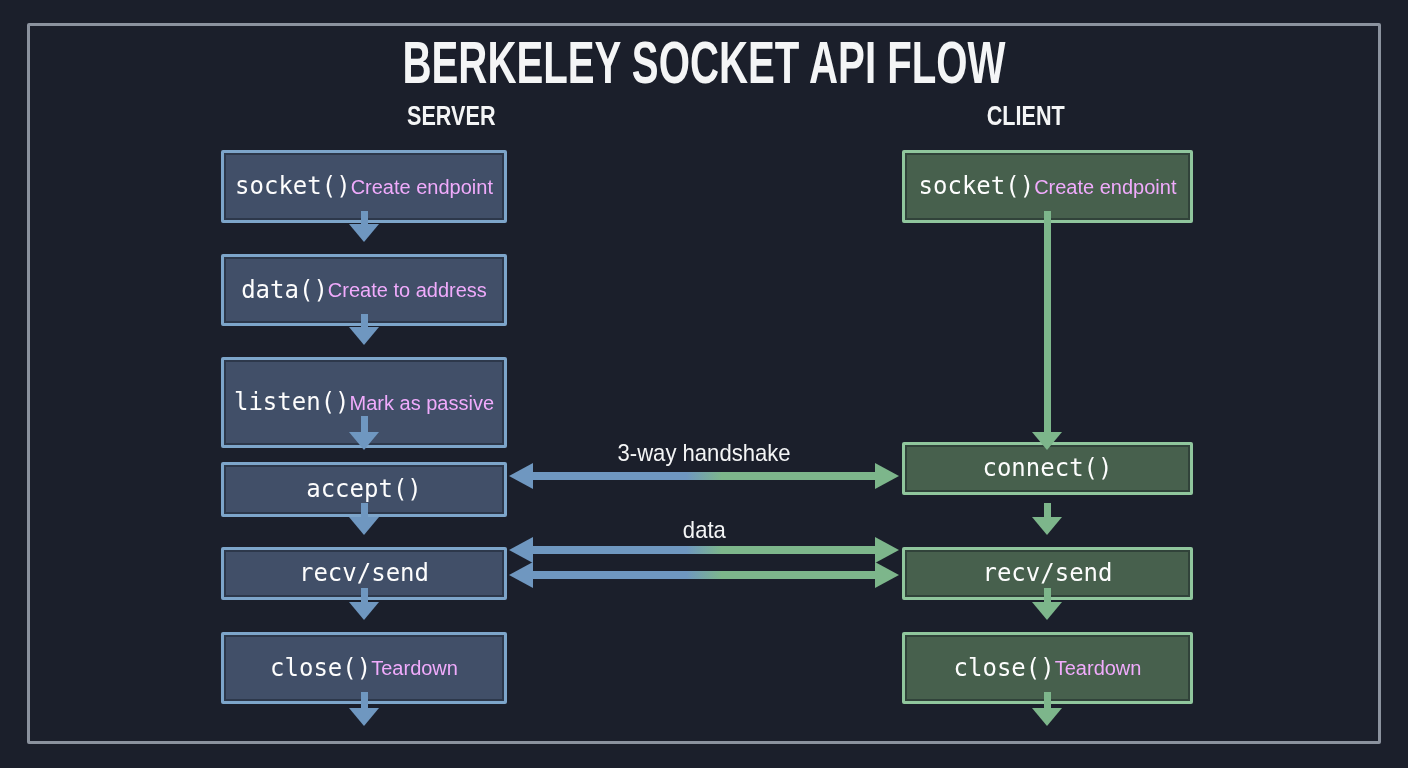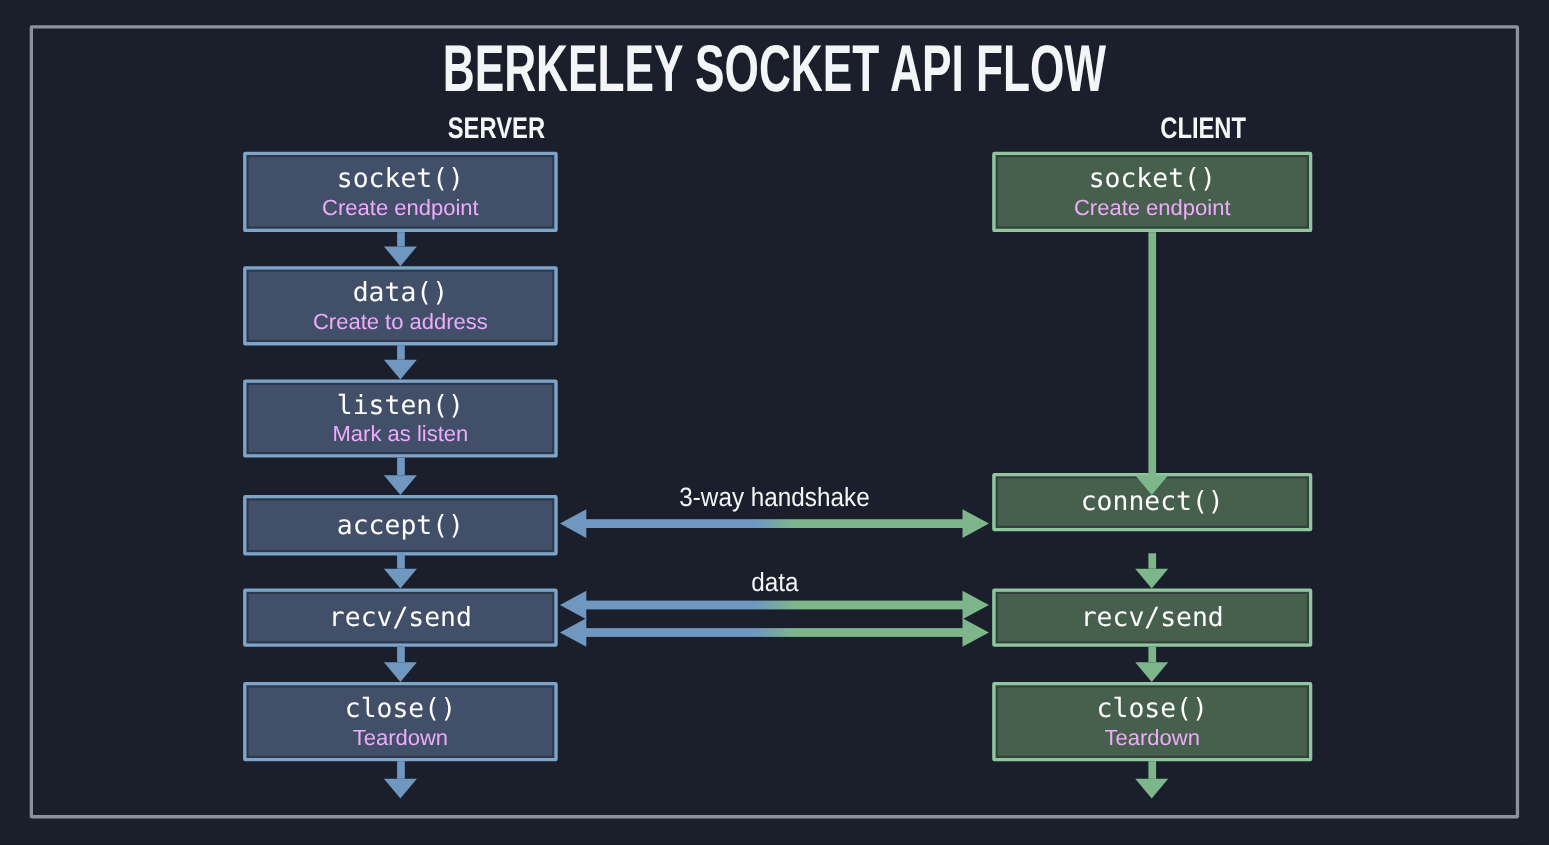--- a/index.html
+++ b/index.html
@@ -18,33 +18,34 @@
     position:absolute;left:0;top:30px;width:100%;text-align:center;
     font-size:60px;font-weight:bold;line-height:66px;white-space:nowrap;
   }
   .title .squeeze{display:inline-block;transform:scaleX(.67);transform-origin:center;}
   .col-heading{
     position:absolute;top:101px;width:286px;text-align:center;
     font-size:27px;font-weight:bold;line-height:30px;
   }
   .col-heading .squeeze{display:inline-block;transform:scaleX(.8);transform-origin:center;}
   .server-heading{left:221px;text-align:right;}
-  .client-heading{left:948px;width:291px;}
+  .client-heading{left:880px;width:291px;}
 
   .box{
     position:absolute;box-sizing:border-box;border:3px solid;border-radius:2px;
-    display:flex;flex-direction:column;align-items:center;justify-content:center;
+    display:flex;flex-direction:row;align-items:center;justify-content:center;
     box-shadow:inset 0 0 0 2px rgba(10,14,22,.35);
+    margin-top:12px;
   }
   .server-box{left:221px;width:286px;border-color:var(--server-border,#7da5ca);background:var(--server-fill,#414f68);}
   .client-box{left:902px;width:291px;border-color:var(--client-border,#90c69d);background:var(--client-fill,#47604d);}
   .box .fn{font-family:"DejaVu Sans Mono",monospace;font-size:24px;line-height:29px;color:#fdfdfd;}
   .box .desc{font-size:20px;line-height:24px;color:#f0abfc;}
 
-  .s0{top:138px;height:73px}.s1{top:242px;height:72px}.s2{top:345px;height:71px}
+  .s0{top:138px;height:73px}.s1{top:242px;height:72px}.s2{top:345px;height:91px}
   .s3{top:450px;height:55px}.s4{top:535px;height:53px}.s5{top:620px;height:72px}
   .c0{top:138px;height:73px}.c1{top:430px;height:53px}
   .c2{top:535px;height:53px}.c3{top:620px;height:72px}
 
   .varrow{position:absolute;width:30px;display:flex;flex-direction:column;align-items:center;}
   .varrow .stem{width:7px;flex:1;}
   .varrow .head{width:0;height:0;border-left:15px solid transparent;border-right:15px solid transparent;border-top:18px solid;}
   .varrow.blue .stem{background:var(--server-arrow,#6f97c0);}
   .varrow.blue .head{border-top-color:var(--server-arrow,#6f97c0);}
   .varrow.green .stem{background:var(--client-arrow,#7db68b);}
@@ -95,21 +96,21 @@
   <div class="box server-box s0">
     <span class="fn">socket()</span>
     <span class="desc">Create endpoint</span>
   </div>
   <div class="box server-box s1">
     <span class="fn">data()</span>
     <span class="desc">Create to address</span>
   </div>
   <div class="box server-box s2">
     <span class="fn">listen()</span>
-    <span class="desc">Mark as listen</span>
+    <span class="desc">Mark as passive</span>
   </div>
   <div class="box server-box s3">
     <span class="fn">accept()</span>
   </div>
   <div class="box server-box s4">
     <span class="fn">recv/send</span>
   </div>
   <div class="box server-box s5">
     <span class="fn">close()</span>
     <span class="desc">Teardown</span>

